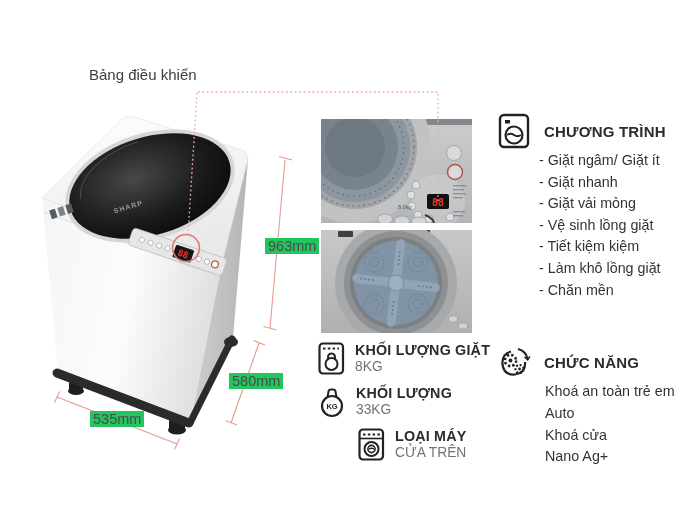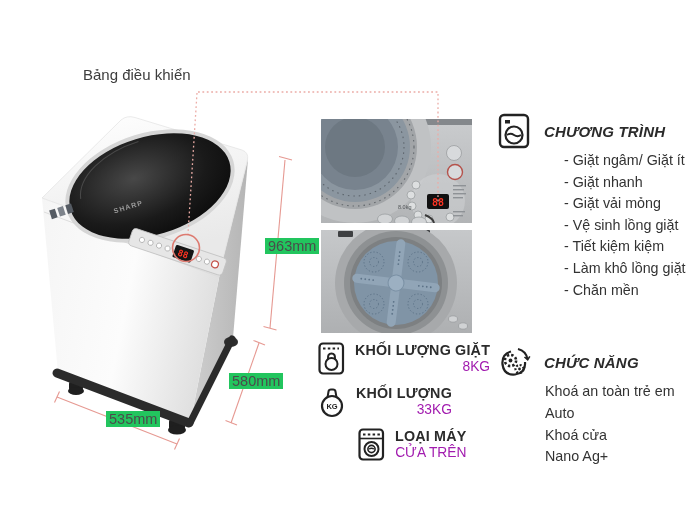--- a/index.html
+++ b/index.html
@@ -1,29 +1,29 @@
 <!DOCTYPE html>
 <html><head>
 <meta charset="utf-8">
 <style>
   html,body{margin:0;padding:0;background:#fff;}
   body{font-family:"Liberation Sans", sans-serif; color:#333;}
   .canvas{position:relative;width:696px;height:522px;background:#fff;overflow:hidden;}
   .abs{position:absolute;}
   svg{display:block;}
-  .panel-label{position:absolute;left:83px;top:66px;font-size:15px;color:#3d3d3d;}
+  .panel-label{position:absolute;left:89px;top:66px;font-size:15px;color:#3d3d3d;}
   .dim-label{position:absolute;font-size:14.5px;color:#4b4b4b;background:#22c55e;padding:0 3px;z-index:6;}
-  .sec-head{display:flex;align-items:center;gap:12px;font-style:italic;}
+  .sec-head{display:flex;align-items:center;gap:12px;}
   .section-title{font-size:15px;font-weight:bold;color:#2b2b2b;letter-spacing:.2px;}
   .list{font-size:14.3px;color:#333;line-height:21.6px;}
   .list div{white-space:nowrap;}
   .spec-row{position:absolute;display:flex;align-items:flex-start;gap:10px;}
-  .spec-text{display:flex;flex-direction:column;text-align:right;}
+  .spec-text{display:flex;flex-direction:column;}
   .spec-title{font-size:14.3px;font-weight:bold;color:#2b2b2b;line-height:17px;letter-spacing:.2px;white-space:nowrap;}
-  .spec-value{font-size:13.8px;color:#a21caf;line-height:16px;}
+  .spec-value{font-size:13.8px;color:#737373;line-height:16px;}
   .photo{position:absolute;overflow:hidden;z-index:2;}
   .layer{position:absolute;left:0;top:0;z-index:1;}
   .anno{position:absolute;left:0;top:0;z-index:5;pointer-events:none;}
 </style>
 </head>
 <body>
 
 <div class="canvas">
 
   <svg class="layer" width="696" height="522" viewBox="0 0 696 522">
@@ -213,21 +213,21 @@
       <path d="M 57,397 L 177,444"></path>
       <path d="M 54.5,402.5 L 59.5,391.5"></path>
       <path d="M 174.5,449.5 L 179.5,438.5"></path>
     </g>
   </svg>
 
   <div class="panel-label">Bảng điều khiển</div>
 
   <span class="dim-label" style="left:265px;top:238px;">963mm</span>
   <span class="dim-label" style="left:229px;top:373px;">580mm</span>
-  <span class="dim-label" style="left:106px;top:411px;">535mm</span>
+  <span class="dim-label" style="left:90px;top:411px;">535mm</span>
 
   <div class="spec-row" style="left:318px;top:342px;">
     <svg width="27" height="33" viewBox="0 0 27 33">
       <rect x="1.5" y="1.5" width="23.5" height="30" rx="3.5" fill="none" stroke="#222" stroke-width="2.2"></rect>
       <line x1="5" y1="6.5" x2="21" y2="6.5" stroke="#222" stroke-width="2" stroke-dasharray="2.5,2.3"></line>
       <circle cx="13.5" cy="22" r="6" fill="none" stroke="#222" stroke-width="2"></circle>
       <path d="M 10,17 Q 9.5,11.5 13.5,11.5 Q 17.5,11.5 17,17" fill="none" stroke="#222" stroke-width="2"></path>
     </svg>
     <div class="spec-text">
       <span class="spec-title">KHỐI LƯỢNG GIẶT</span>
@@ -265,21 +265,21 @@
   <div class="abs" style="left:498px;top:113px;">
     <div class="sec-head">
       <svg width="34" height="36" viewBox="0 0 34 36">
         <rect x="2" y="2" width="28" height="32" rx="4" fill="none" stroke="#222" stroke-width="2.4"></rect>
         <rect x="7" y="7" width="5" height="3.5" fill="#222"></rect>
         <circle cx="16" cy="22" r="8.5" fill="none" stroke="#222" stroke-width="2.2"></circle>
         <path d="M 9,22 Q 12.5,19.5 16,22 Q 19.5,24.5 23,22" fill="none" stroke="#222" stroke-width="1.9"></path>
       </svg>
       <div class="section-title">CHƯƠNG TRÌNH</div>
     </div>
-    <div class="list" style="margin-left:66px;margin-top:1px;">
+    <div class="list" style="margin-left:41px;margin-top:1px;">
       <div>- Giặt ngâm/ Giặt ít</div>
       <div>- Giặt nhanh</div>
       <div>- Giặt vải mỏng</div>
       <div>- Vệ sinh lồng giặt</div>
       <div>- Tiết kiệm kiệm</div>
       <div>- Làm khô lồng giặt</div>
       <div>- Chăn mền</div>
     </div>
   </div>
 

